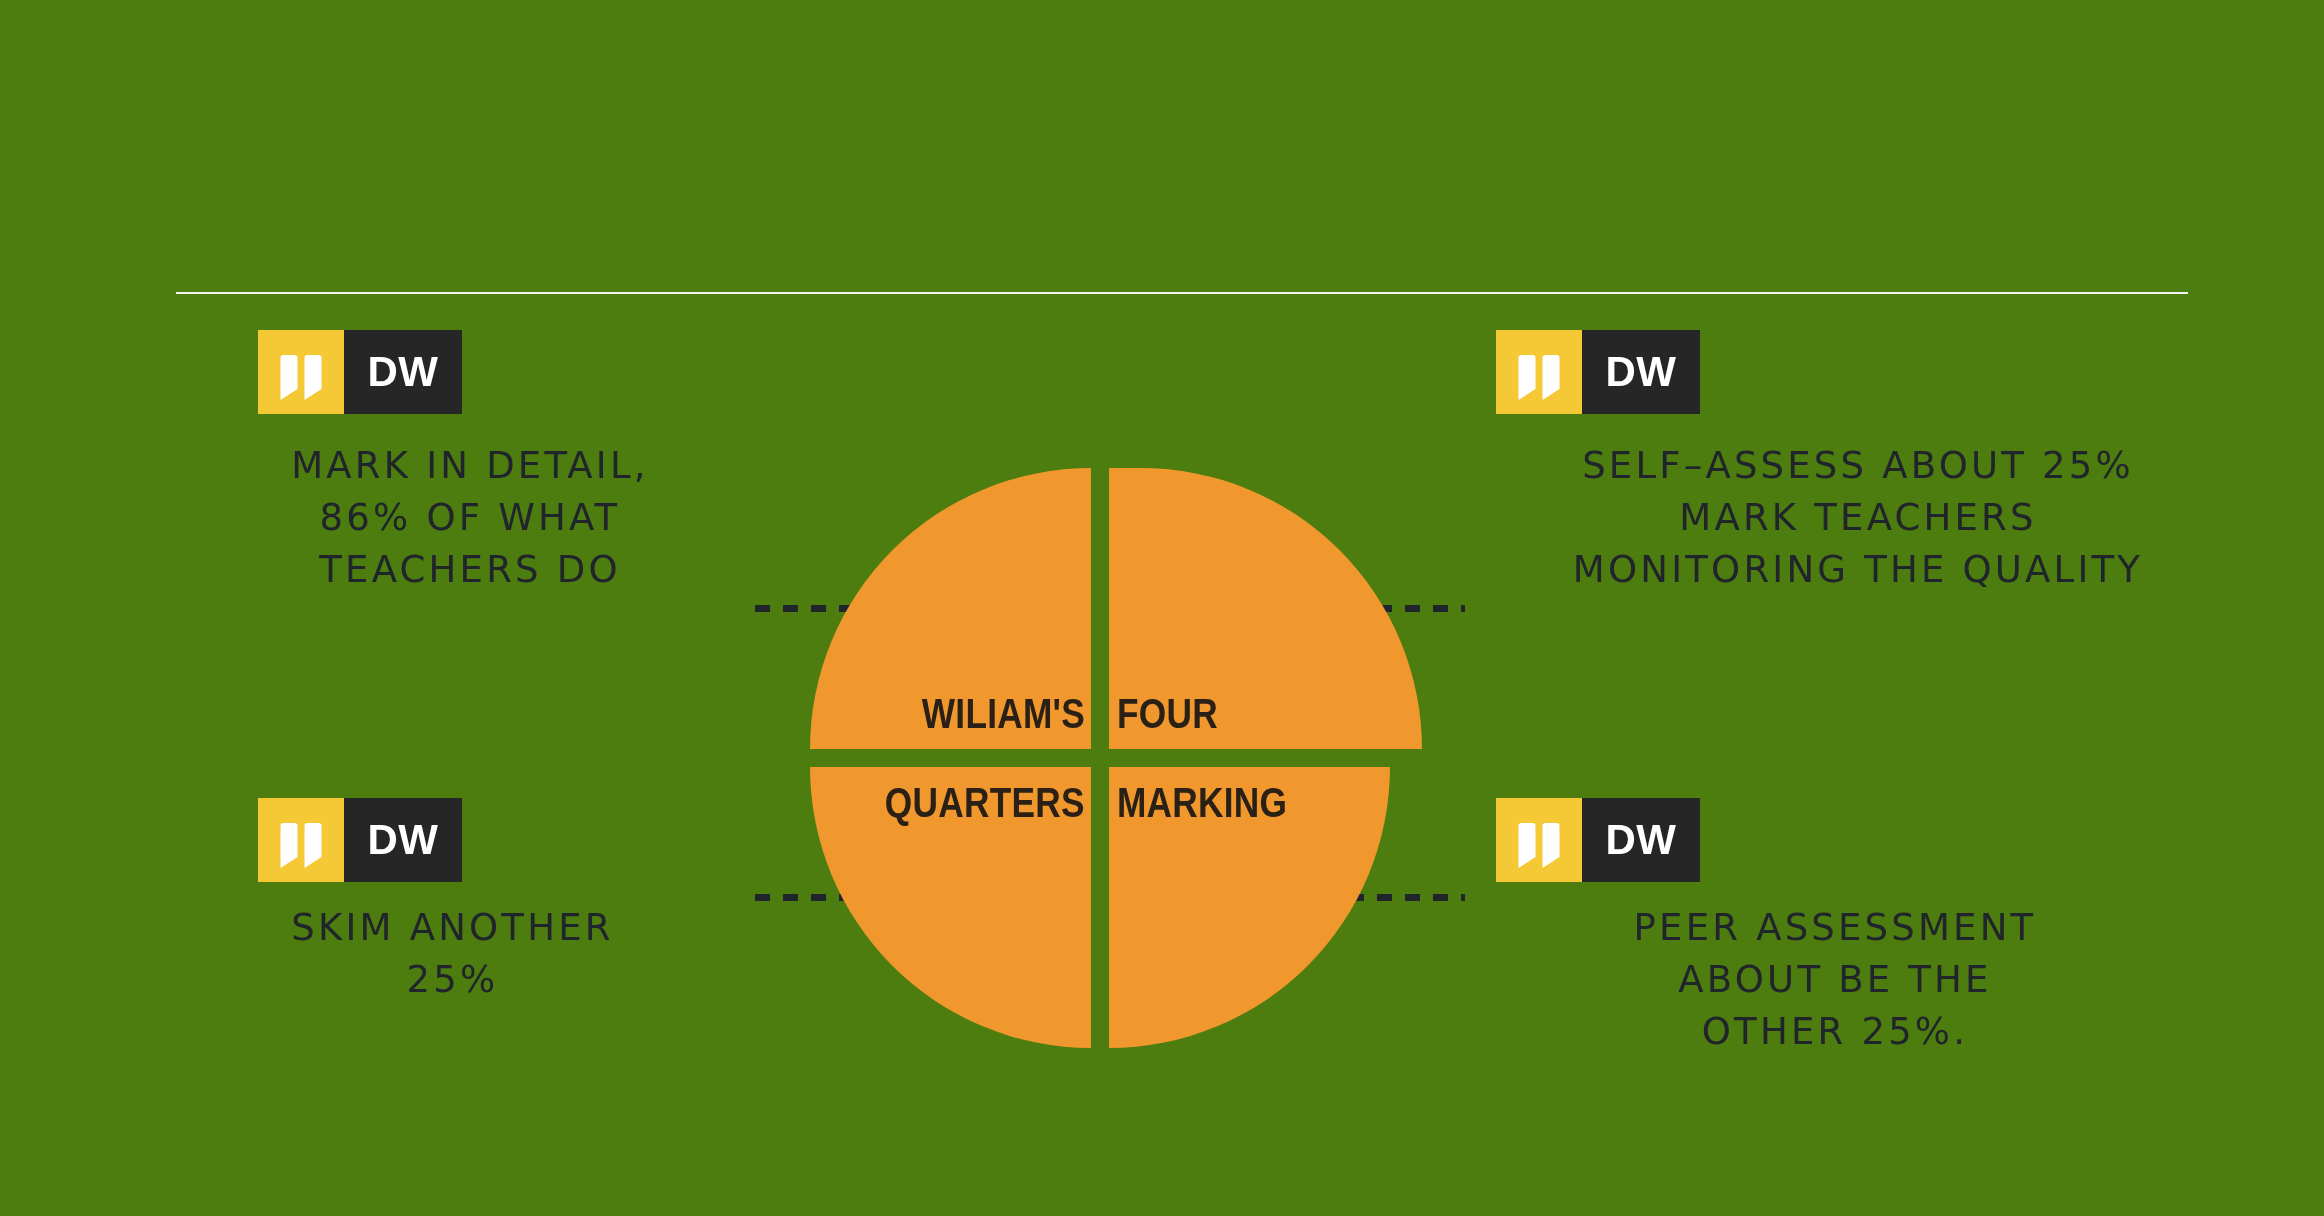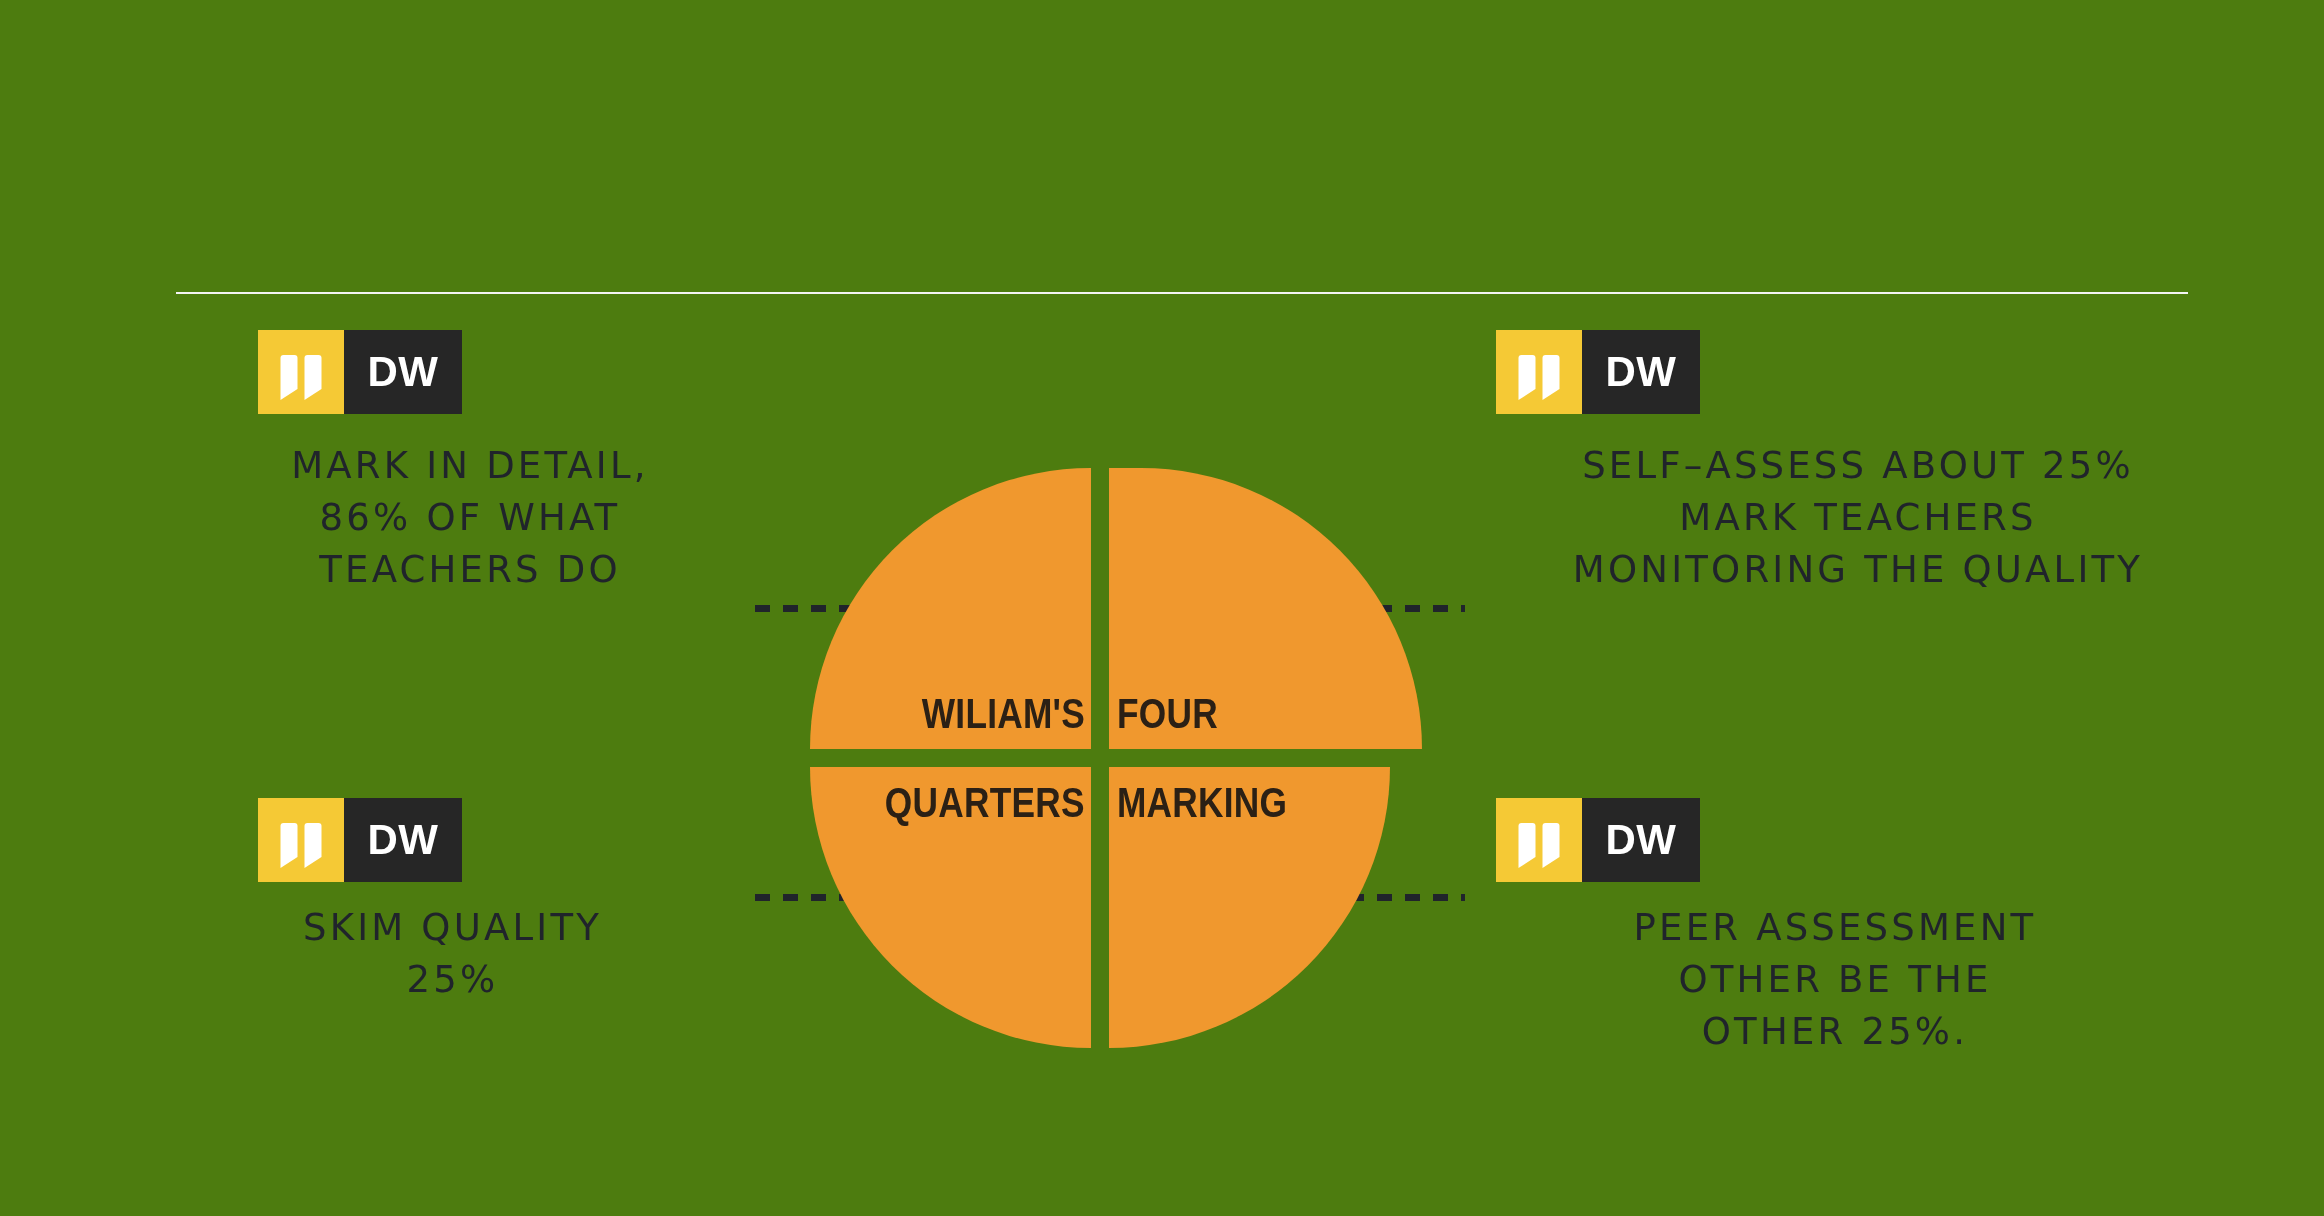--- a/index.html
+++ b/index.html
@@ -201,37 +201,37 @@
     <div class="quote-box">
       <span class="quote-glyph">
         <i></i>
           <i></i>
       </span>
     </div>
     <div class="dw-box">DW</div>
   </div>
 
   <div class="caption align-right" style="left:200px; top:902px; width:505px;">
-    <span class="line">SKIM QUALITY</span>
+    <span class="line">SKIM ANOTHER</span>
     <span class="line">25%</span>
   </div>
 
   <div class="dw-badge" style="left:1496px; top:798px;">
     <div class="quote-box">
       <span class="quote-glyph">
         <i></i>
           <i></i>
       </span>
     </div>
     <div class="dw-box">DW</div>
   </div>
 
   <div class="caption align-left" style="left:1448px; top:902px; width:700px;margin-left:37px;">
     <span class="line">PEER ASSESSMENT</span>
-    <span class="line">OTHER BE THE</span>
+    <span class="line">ABOUT BE THE</span>
     <span class="line">OTHER 25%.</span>
   </div>
 
   <div class="connector" style="left:755px; top:604px; width:200px;">
     <div class="dash-line" style="left:0; width:176px;"></div>
     <div class="ring" style="left:163px;"></div>
   </div>
 
   <div class="connector" style="left:1245px; top:604px; width:220px;">
     <div class="ring" style="left:0;"></div>

